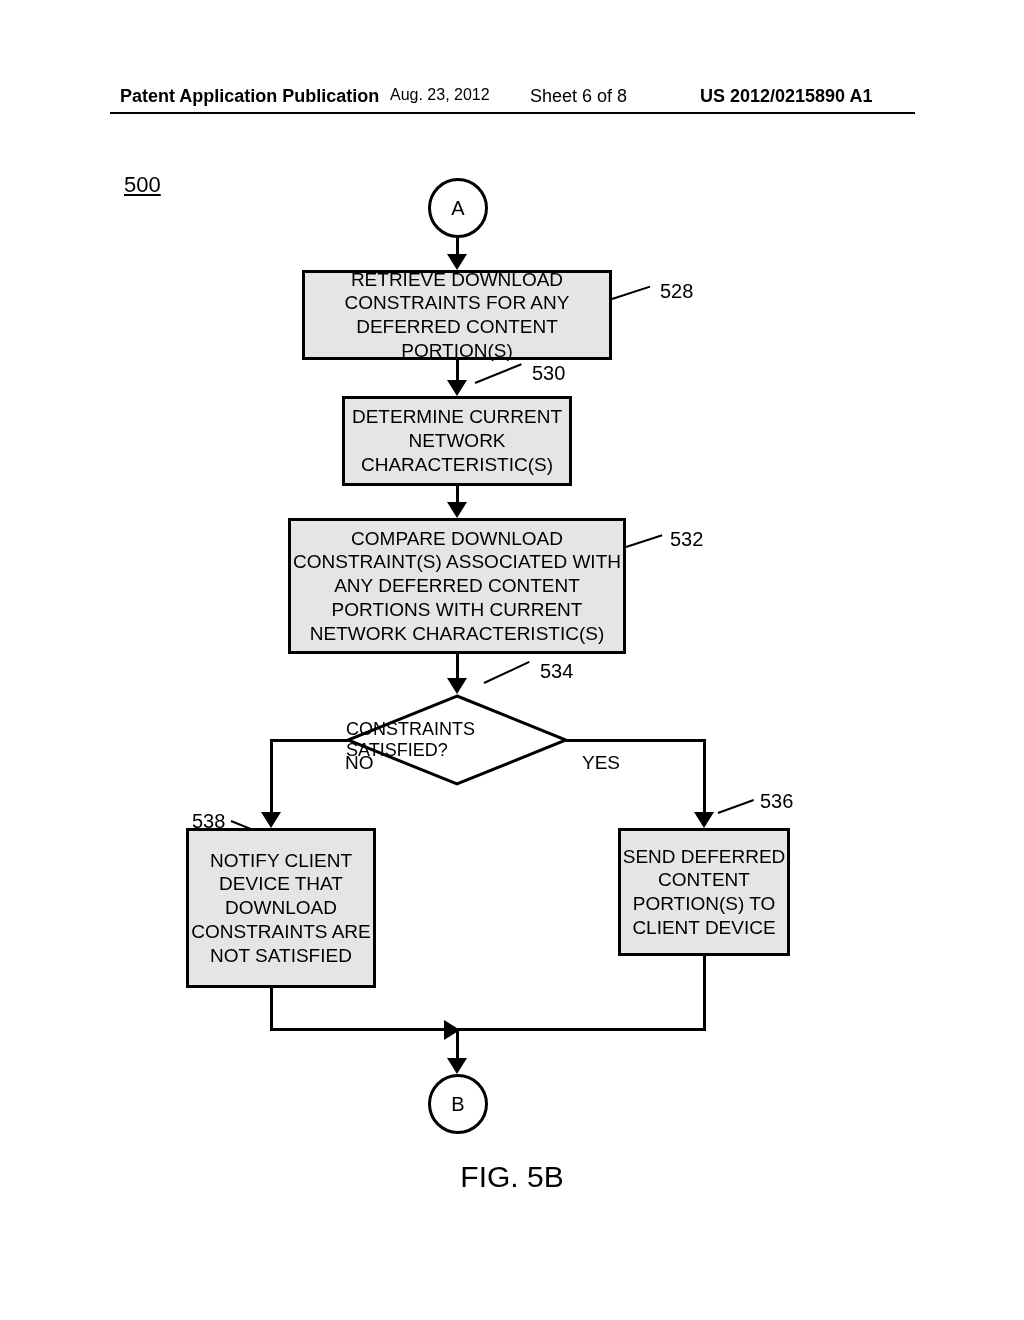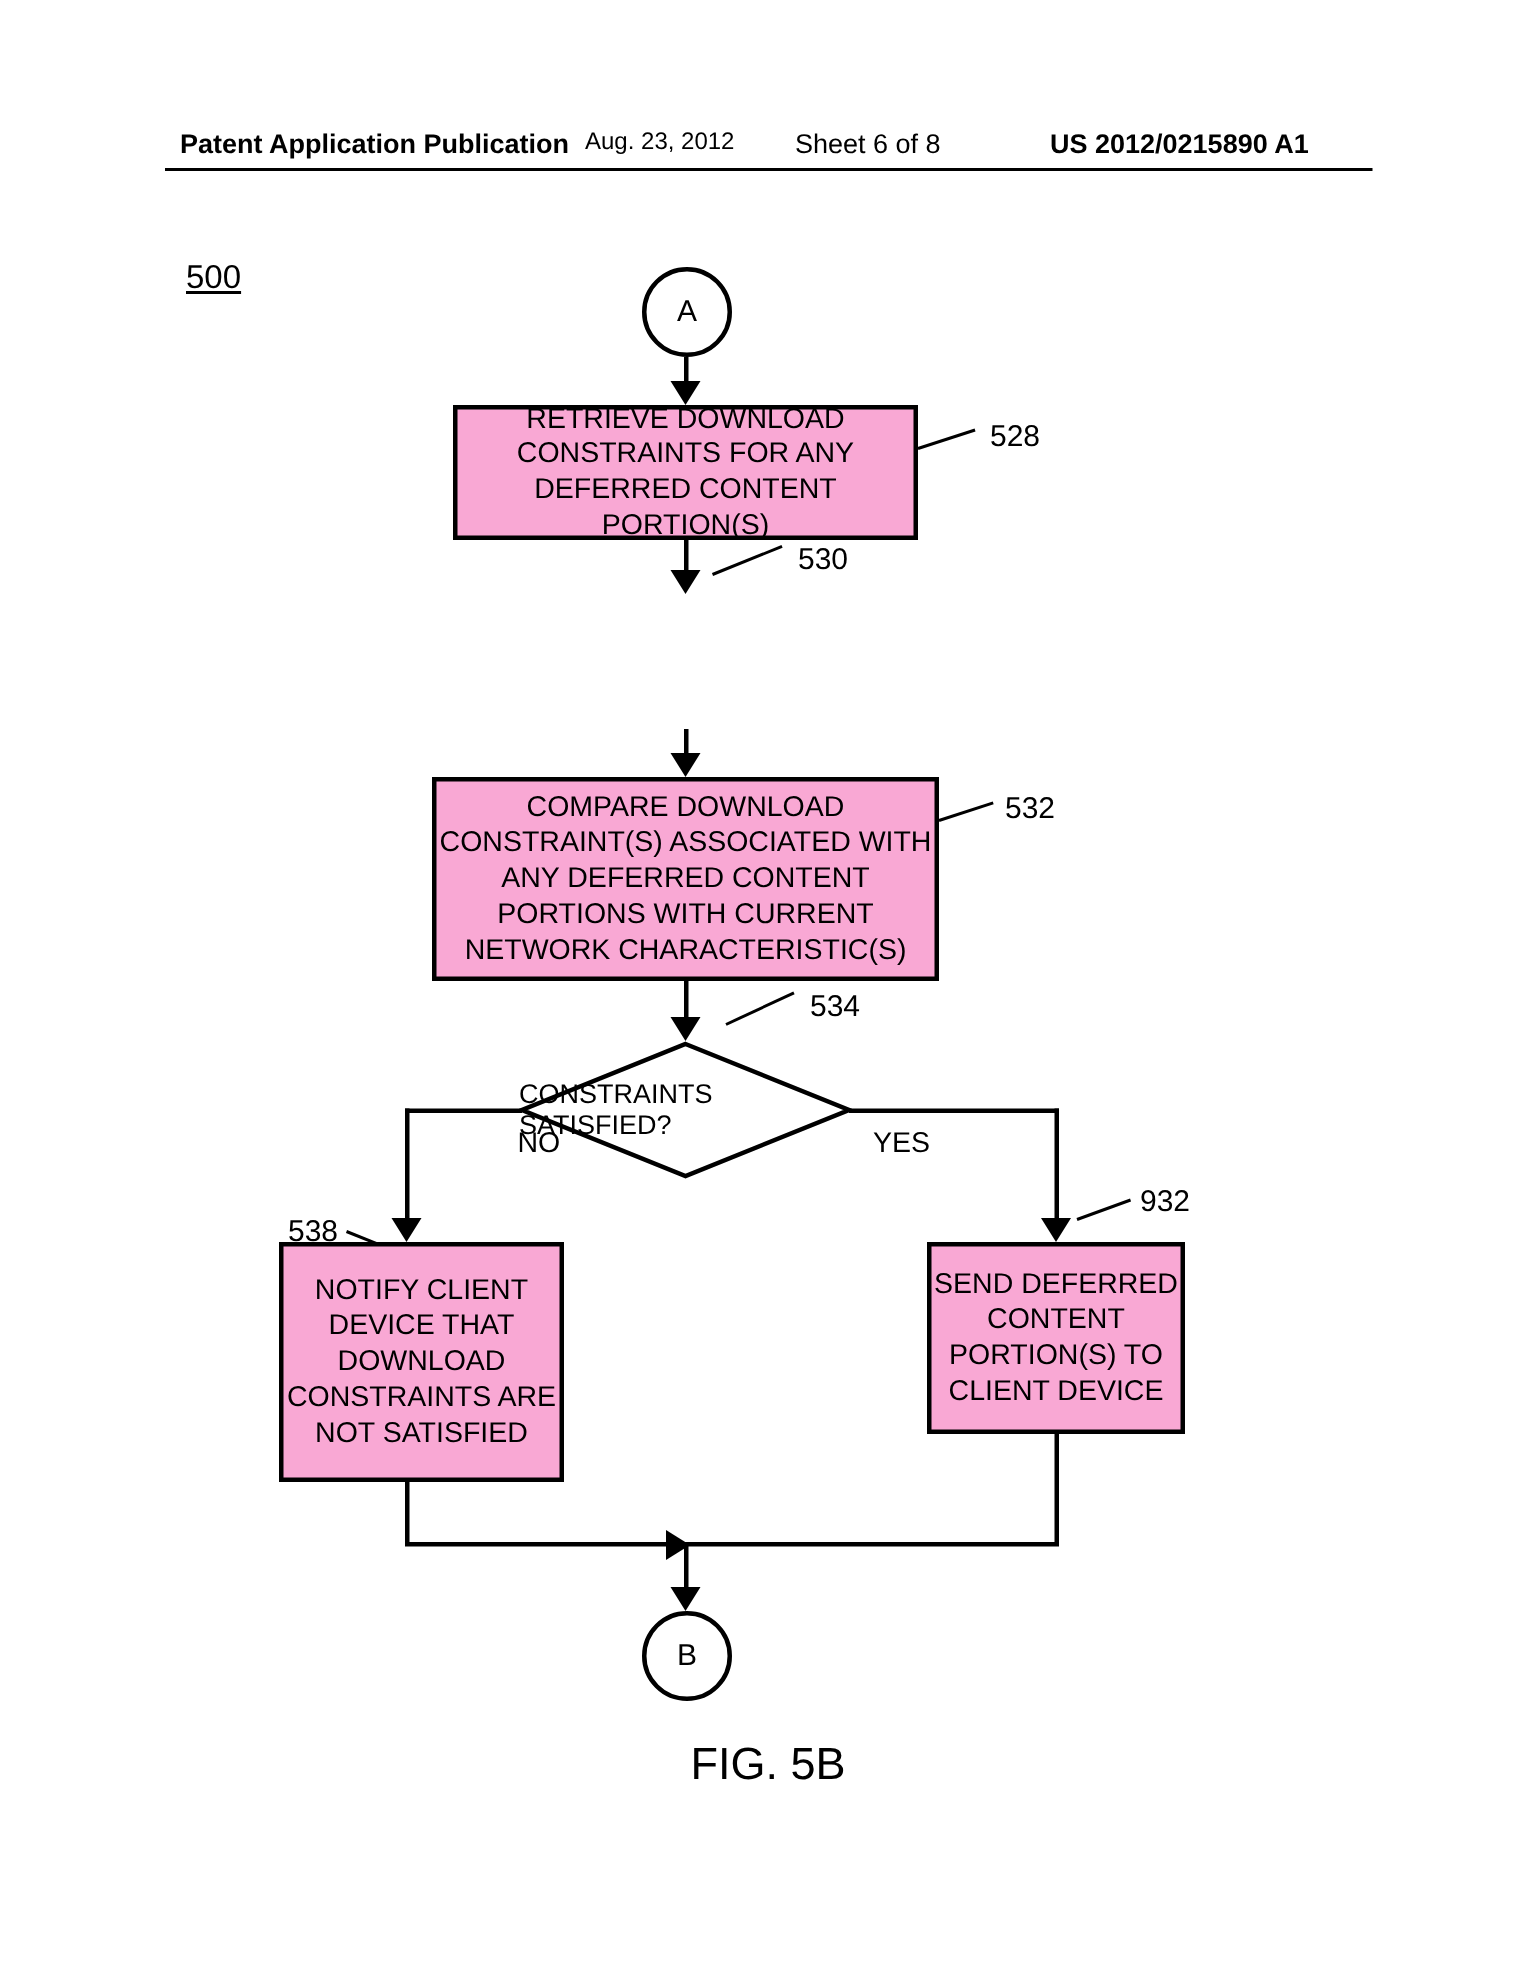--- a/index.html
+++ b/index.html
@@ -77,21 +77,21 @@
     background: #fff;
     display: flex;
     align-items: center;
     justify-content: center;
     font-size: 20px;
     box-sizing: border-box;
   }
   .box {
     position: absolute;
     border: 3px solid #000;
-    background: #f9a8d4;
+    background: #e5e5e5;
     display: flex;
     align-items: center;
     justify-content: center;
     text-align: center;
     font-size: 19px;
     line-height: 1.25;
     padding: 1px;
     box-sizing: border-box;
   }
   .diamond {
@@ -174,20 +174,23 @@
     <span>RETRIEVE DOWNLOAD CONSTRAINTS FOR ANY DEFERRED CONTENT PORTION(S)</span>
   </div>
   <div class="reflabel" style="left:660px; top:280px;">528</div>
   <div class="refline" style="left:612px; top:298px; width:40px; height:2px; transform:rotate(-18deg); transform-origin:left center;"></div>
 
   <div class="vline" style="left:456px; top:360px; height:22px;"></div>
   <div class="arrow-down" style="left:447px; top:380px;"></div>
   <div class="reflabel" style="left:532px; top:362px;">530</div>
   <div class="refline" style="left:475px; top:382px; width:50px; height:2px; transform:rotate(-22deg); transform-origin:left center;"></div>
 
+  <div class="box" style="left:342px; top:396px; width:230px; height:90px;">
+    <span>DETERMINE CURRENT NETWORK CHARACTERISTIC(S)</span>
+  </div>
 
   <div class="vline" style="left:456px; top:486px; height:18px;"></div>
   <div class="arrow-down" style="left:447px; top:502px;"></div>
 
   <div class="box" style="left:288px; top:518px; width:338px; height:136px;">
     <span>COMPARE DOWNLOAD CONSTRAINT(S) ASSOCIATED WITH ANY DEFERRED CONTENT PORTIONS WITH CURRENT NETWORK CHARACTERISTIC(S)</span>
   </div>
   <div class="reflabel" style="left:670px; top:528px;">532</div>
   <div class="refline" style="left:626px; top:546px; width:38px; height:2px; transform:rotate(-18deg); transform-origin:left center;"></div>
 
@@ -209,21 +212,21 @@
 
   <div class="hline" style="left:270px; top:739px; width:78px;"></div>
 
   <div class="vline" style="left:270px; top:739px; height:75px;"></div>
   <div class="arrow-down" style="left:261px; top:812px;"></div>
 
   <div class="decision-label" style="left:582px; top:752px;">YES</div>
   <div class="hline" style="left:566px; top:739px; width:140px;"></div>
   <div class="vline" style="left:703px; top:739px; height:75px;"></div>
   <div class="arrow-down" style="left:694px; top:812px;"></div>
-  <div class="reflabel" style="left:760px; top:790px;">932</div>
+  <div class="reflabel" style="left:760px; top:790px;">536</div>
   <div class="refline" style="left:718px; top:812px; width:38px; height:2px; transform:rotate(-20deg); transform-origin:left center;"></div>
 
   <div class="reflabel" style="left:192px; top:810px;">538</div>
   <div class="refline" style="left:231px; top:820px; width:32px; height:2px; transform:rotate(22deg); transform-origin:left center;"></div>
   <div class="box" style="left:618px; top:828px; width:172px; height:128px;">
     <span>SEND DEFERRED CONTENT PORTION(S) TO CLIENT DEVICE</span>
   </div>
 
   <div class="box" style="left:186px; top:828px; width:190px; height:160px;">
     <span>NOTIFY CLIENT DEVICE THAT DOWNLOAD CONSTRAINTS ARE NOT SATISFIED</span>

